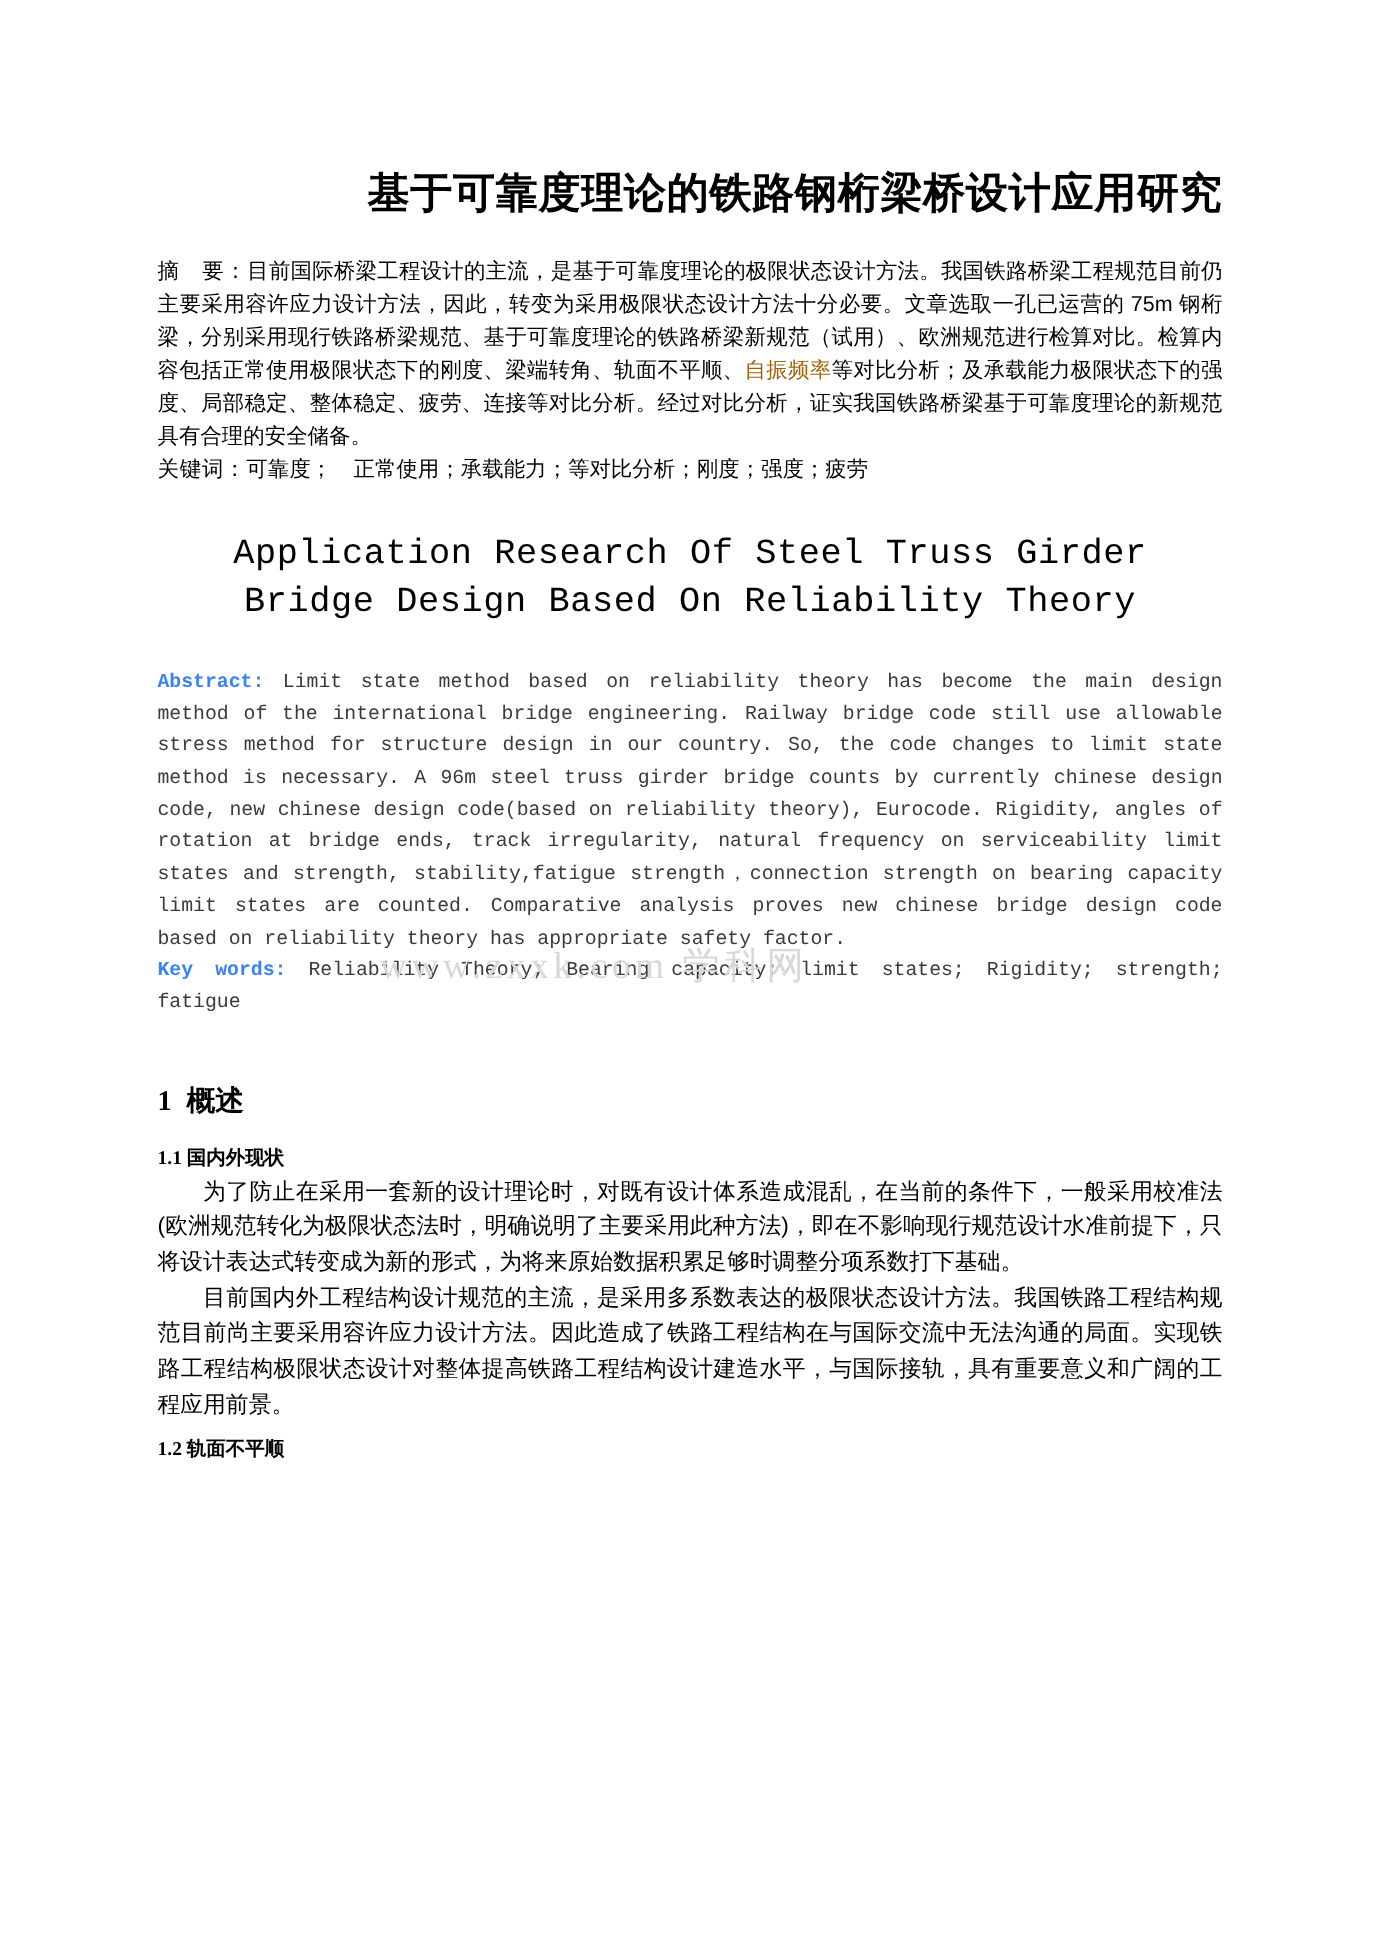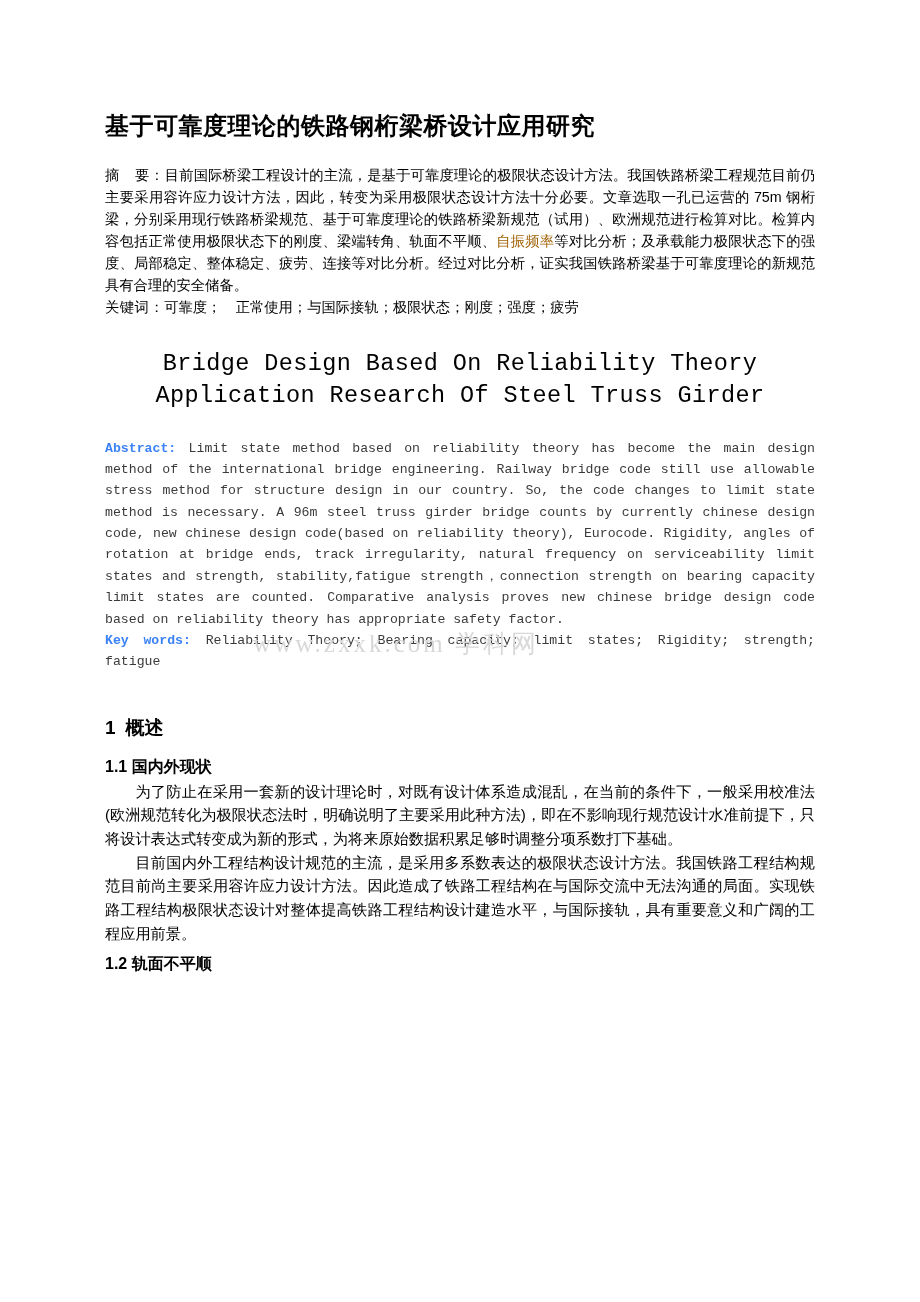--- a/index.html
+++ b/index.html
@@ -19,22 +19,22 @@
     position: absolute;
     left: 0; top: 0;
     width: 920px;
     height: 1302px;
     box-sizing: border-box;
     padding: 110px 105px 0 105px;
   }
   .doc-title {
     font-family: "Liberation Sans", sans-serif;
     font-weight: bold;
-    font-size: 24px;
-    text-align: left;
+    font-size: 28px;
+    text-align: right;
     letter-spacing: 0.5px;
     margin: 0 0 22px 0;
   }
   .cn-block {
     font-family: "Liberation Sans", sans-serif;
     font-size: 14.3px;
     line-height: 1.54;
     text-align: justify;
     text-justify: inter-ideograph;
   }
@@ -58,31 +58,31 @@
     font-size: 13.2px;
     line-height: 1.62;
     text-align: justify;
     color: #3a3a3a;
   }
   .en-body b {
     color: #3b82f6;
     font-weight: bold;
   }
   .section-h1 {
-    font-family: Liberation Sans, sans-serif;
+    font-family: Liberation Serif, serif;
     font-size: 19px;
     font-weight: bold;
     margin: 42px 0 16px 0;
   }
   .section-h1 .num {
     margin-right: 10px;
   }
   .section-h2 {
-    font-family: Liberation Sans, sans-serif;
-    font-size: 16px;
+    font-family: Liberation Serif, serif;
+    font-size: 13px;
     font-weight: bold;
     margin: 8px 0 2px 0;
   }
   .para {
     font-family: "Liberation Sans", sans-serif;
     font-size: 15.2px;
     line-height: 1.56;
     text-align: justify;
     text-justify: inter-ideograph;
     text-indent: 2em;
@@ -107,26 +107,26 @@
 
 <div class="page">
 
   <h1 class="doc-title">基于可靠度理论的铁路钢桁梁桥设计应用研究</h1>
 
   <div class="cn-block">
     <span class="lbl">摘　要：</span><span>目前国际桥梁工程设计的主流，是基于可靠度理论的极限状态设计方法。我国铁路桥梁工程规范目前仍主要采用容许应力设计方法，因此，转变为采用极限状态设计方法十分必要。文章选取一孔已运营的 75m 钢桁梁，分别采用现行铁路桥梁规范、基于可靠度理论的铁路桥梁新规范（试用）、欧洲规范进行检算对比。检算内容包括正常使用极限状态下的刚度、梁端转角、轨面不平顺、</span><span class="red">自振频率</span><span>等对比分析；及承载能力极限状态下的强度、局部稳定、整体稳定、疲劳、连接等对比分析。经过对比分析，证实我国铁路桥梁基于可靠度理论的新规范具有合理的安全储备。</span>
   </div>
 
   <div class="cn-block">
-    <span class="lbl">关键词：</span><span>可靠度；　正常使用；与国际接轨；极限状态；刚度；强度；疲劳</span>
+    <span class="lbl">关键词：</span><span>可靠度；　正常使用；承载能力；等对比分析；刚度；强度；疲劳</span>
   </div>
 
   <div class="en-title">
+    <div>Application Research Of Steel Truss Girder</div>
     <div>Bridge Design Based On Reliability Theory</div>
-    <div>Application Research Of Steel Truss Girder</div>
   </div>
 
   <div class="en-body">
     <b>Abstract:</b><span> Limit state method based on reliability theory has become the main design method of the international bridge engineering. Railway bridge code still use allowable stress method for structure design in our country. So, the code changes to limit state method is necessary. A 96m steel truss girder bridge counts by currently chinese design code, new chinese design code(based on reliability theory), Eurocode. Rigidity, angles of rotation at bridge ends, track irregularity, natural frequency on serviceability limit states and strength, stability,fatigue strength，connection strength on bearing capacity limit states are counted. Comparative analysis proves new chinese bridge design code based on reliability theory has appropriate safety factor.</span>
   </div>
 
   <div class="en-body">
     <b>Key words:</b><span> Reliability Theory; Bearing capacity; limit states; Rigidity;   strength; fatigue</span>
   </div>
 

